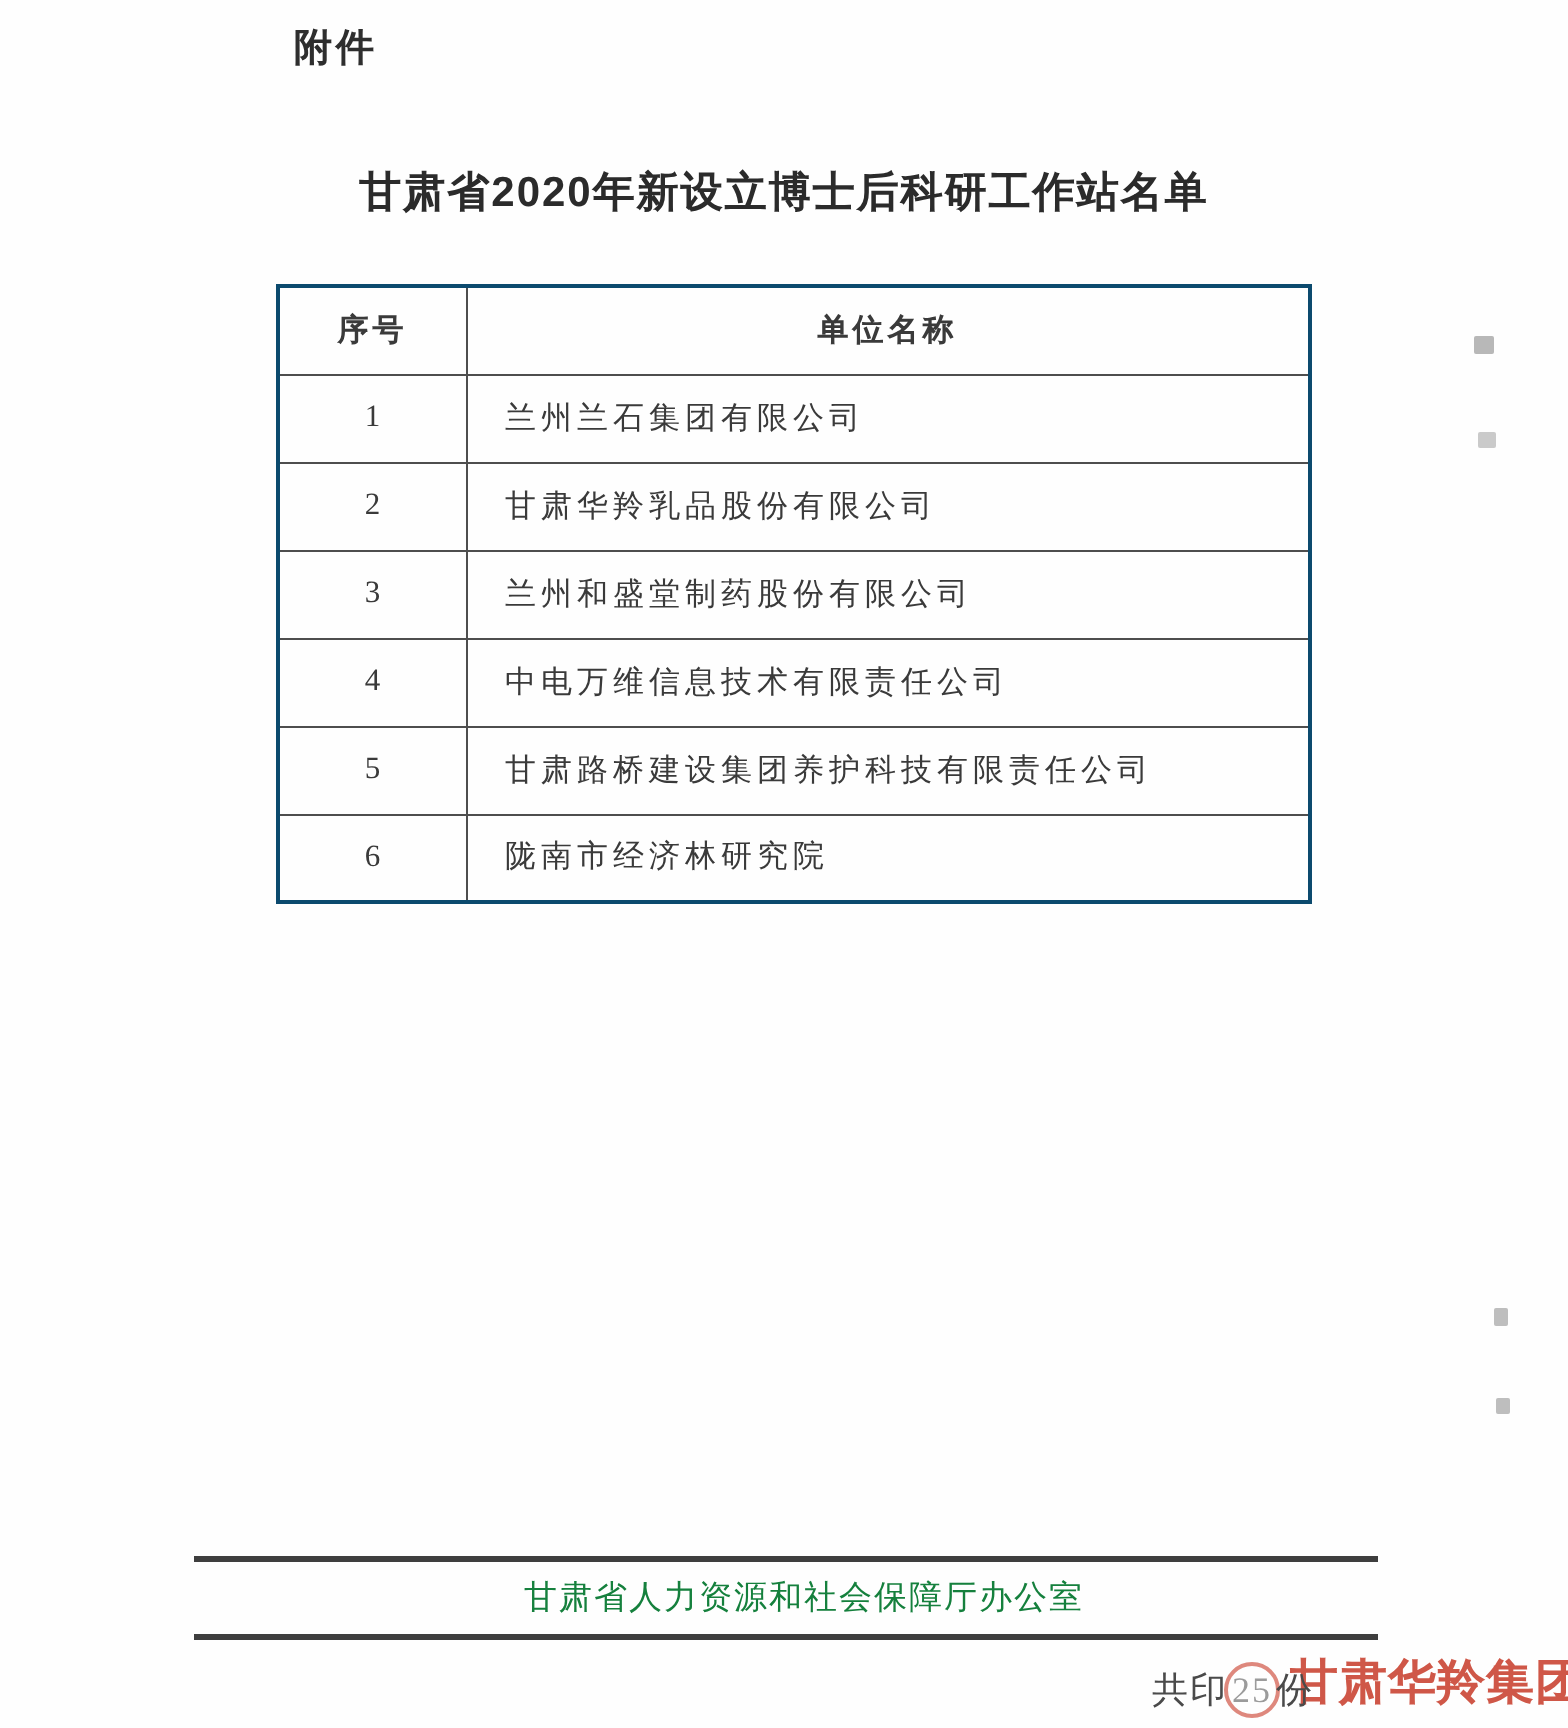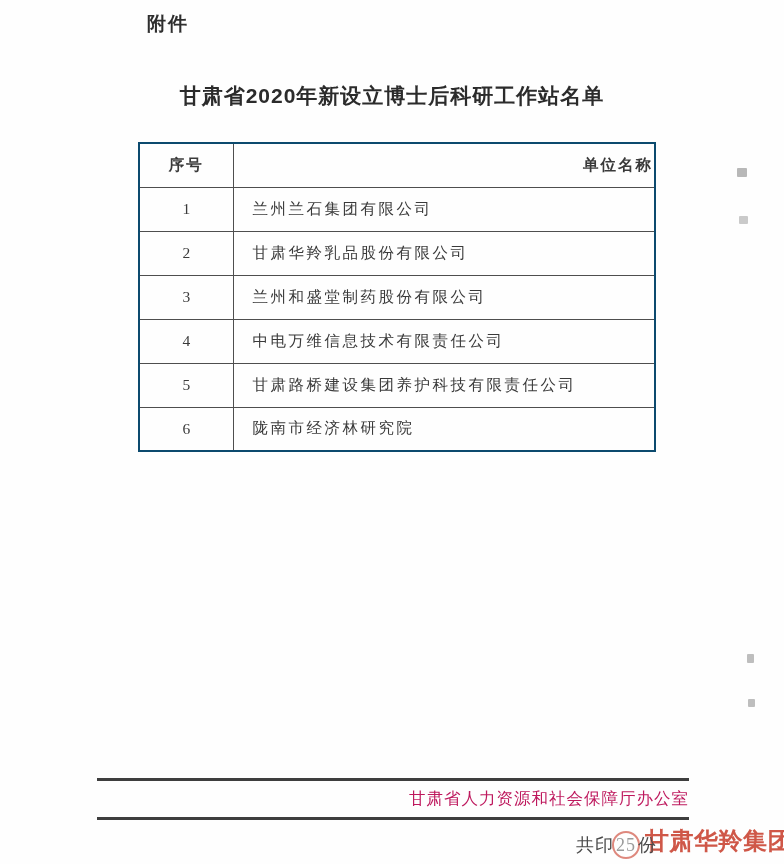--- a/index.html
+++ b/index.html
@@ -34,36 +34,36 @@
     table-layout:fixed;
   }
   table.list-table th, table.list-table td{
     border:1.6px solid #4e4e4e;
     height:44px;box-sizing:border-box;
     font-size:15.5px;color:#3a3a3a;
     background:transparent;
   }
   table.list-table{border:2px solid #0c4a6e;}
   th.col-no, td.cell-no{width:94px;text-align:center;}
-  th{font-weight:bold;letter-spacing:2px;text-align:right;font-size:16px;}
+  th{font-weight:bold;letter-spacing:2px;text-align:center;font-size:16px;}
   td.cell-name{
     text-align:left;padding-left:19px;
     letter-spacing:2.5px;
   }
   
   .footer-rule{
     position:absolute;left:97px;width:592px;height:2.5px;
     background:#3e3e3e;
   }
   .rule-top{top:778px;}
   .rule-bottom{top:817px;}
   .footer-row{
     position:absolute;left:97px;top:788px;width:592px;
-    display:flex;justify-content:flex-end;align-items:center;
-    font-size:16.5px;color:#be185d;letter-spacing:1px;
+    display:flex;justify-content:center;align-items:center;
+    font-size:16.5px;color:#15803d;letter-spacing:1px;
   }
   .footer-issuer{margin-left:18px;}
   .footer-date{margin-right:16px;letter-spacing:1.5px;}
   
   .copies-line{
     position:absolute;left:576px;top:833px;
     font-size:18px;color:#4a4a4a;letter-spacing:1px;
     white-space:nowrap;z-index:3;
   }
   .copies-number{

